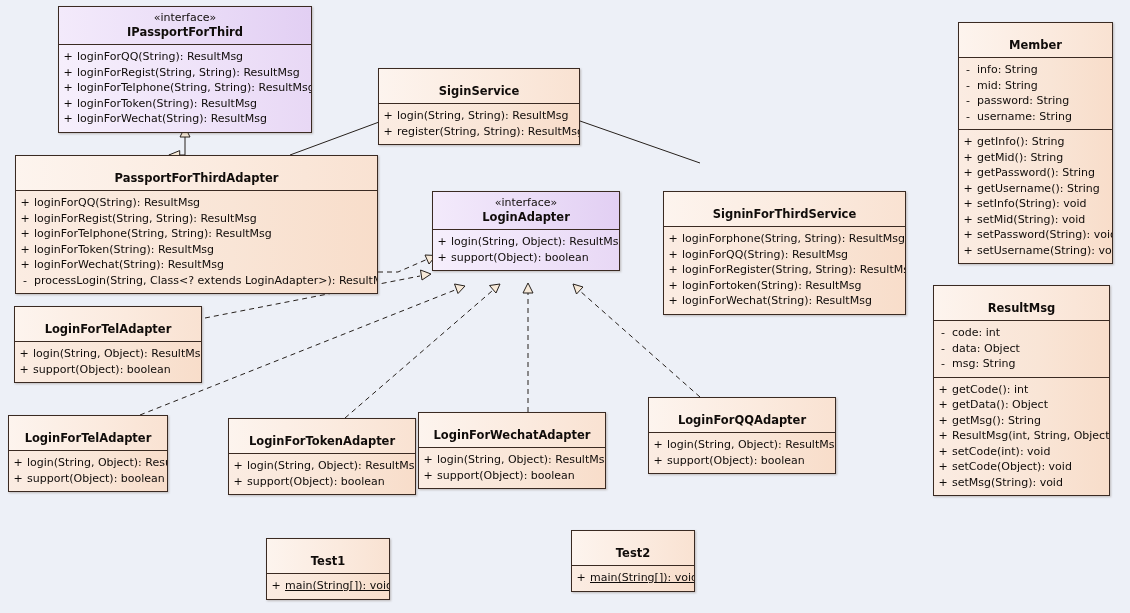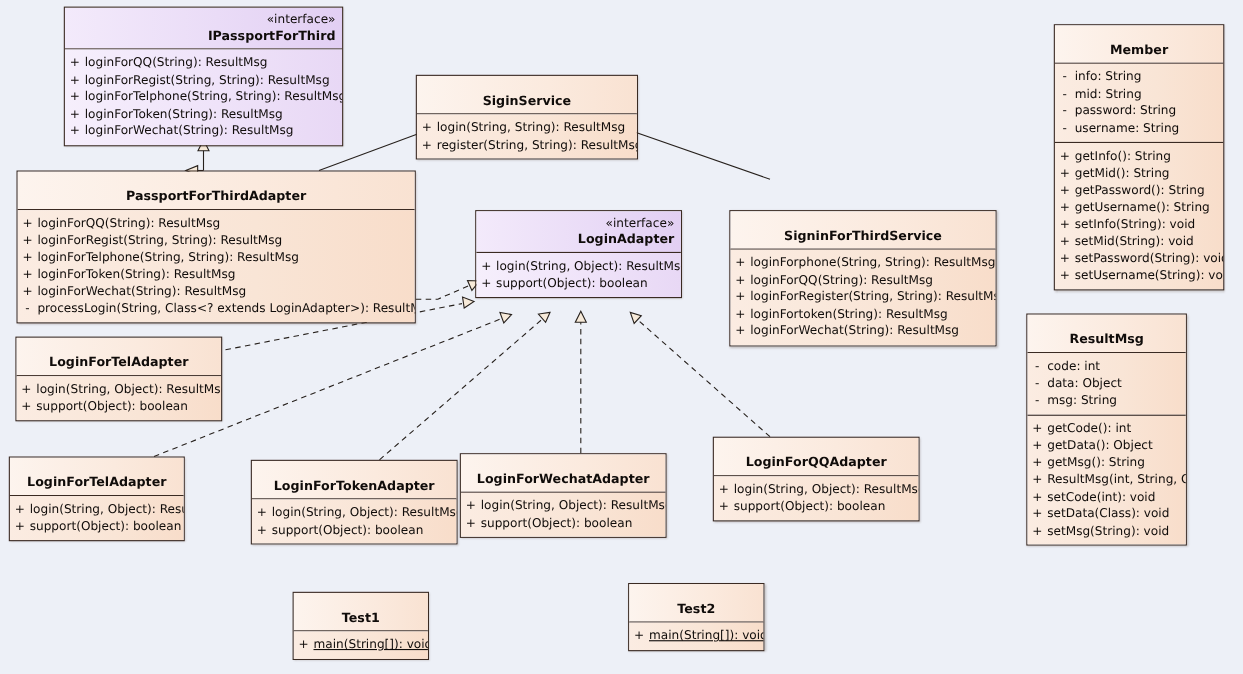--- a/index.html
+++ b/index.html
@@ -44,21 +44,21 @@
     background: linear-gradient(to right, #fbece2 0%, #f9e5d6 60%, #f8ddca 100%);
     padding: 4px 0 5px 0;
   }
   .uml.cls .sect + .sect {
     border-top: 1px solid #3a2a22;
   }
   
   .uml.iface .hdr {
     background: linear-gradient(to right, #f3eafb 0%, #eadcf7 55%, #e2cff3 100%);
     border-bottom: 1px solid #3a2a22;
-    text-align: right;
+    text-align: center;
     color: #100c0a;
     padding: 4px 6px 5px 6px;
   }
   .uml.iface .hdr .stereo {
     font-size: 11px;
     font-weight: normal;
     line-height: 14px;
   }
   .uml.iface .hdr .nm {
     font-size: 11.5px;
@@ -298,21 +298,21 @@
         <span class="vis">+</span>
         <span class="txt">loginFortoken(String): ResultMsg</span>
       </div>
       <div class="row">
         <span class="vis">+</span>
         <span class="txt">loginForWechat(String): ResultMsg</span>
       </div>
     </div>
   </div>
 
-  <div class="uml cls" style="left:933px; top:285px; width:146px;">
+  <div class="uml cls" style="left:933px; top:285px; width:177px;">
     <div class="hdr">ResultMsg</div>
     <div class="sect">
       <div class="row">
         <span class="vis">-</span>
         <span class="txt">code: int</span>
       </div>
       <div class="row">
         <span class="vis">-</span>
         <span class="txt">data: Object</span>
       </div>
@@ -337,21 +337,21 @@
       <div class="row">
         <span class="vis">+</span>
         <span class="txt">ResultMsg(int, String, Object)</span>
       </div>
       <div class="row">
         <span class="vis">+</span>
         <span class="txt">setCode(int): void</span>
       </div>
       <div class="row">
         <span class="vis">+</span>
-        <span class="txt">setData(Class): void</span>
+        <span class="txt">setCode(Object): void</span>
       </div>
       <div class="row">
         <span class="vis">+</span>
         <span class="txt">setMsg(String): void</span>
       </div>
     </div>
   </div>
 
   <div class="uml cls" style="left:14px; top:306px; width:188px;">
     <div class="hdr">LoginForTelAdapter</div>

